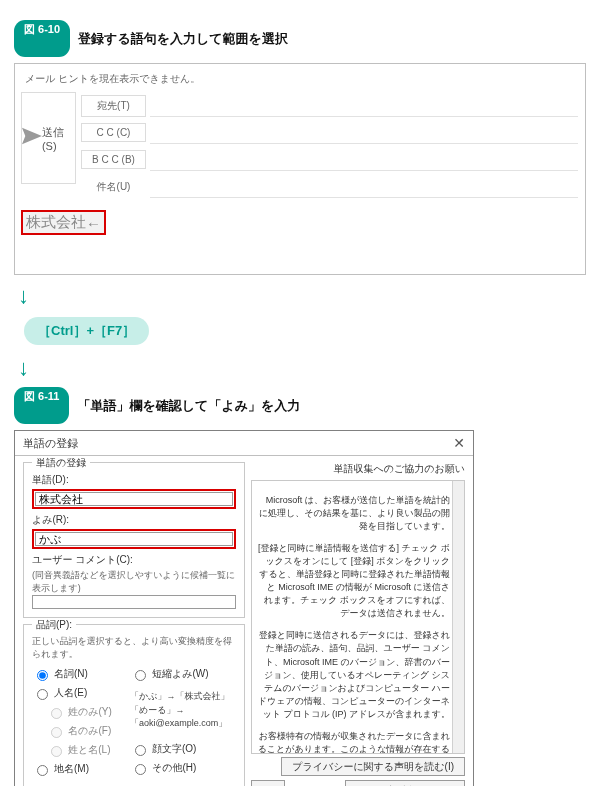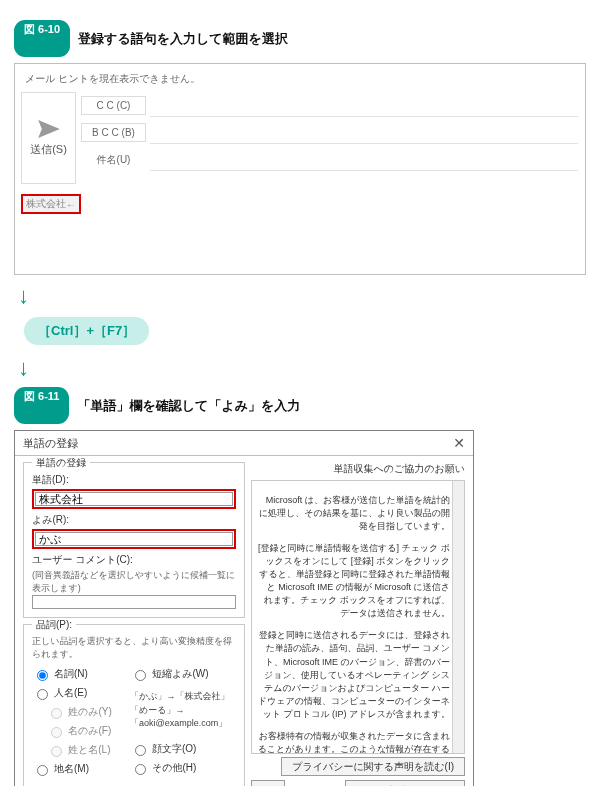--- a/index.html
+++ b/index.html
@@ -25,36 +25,36 @@
     background:var(--teal);color:#fff;border-radius:11px;
     padding:2px 10px 20px 10px;font-size:11px;font-weight:bold;
   }
   .caption .title{font-size:13px;font-weight:bold;color:#111;}
   .outlook{
     border:1px solid var(--border);padding:6px;height:212px;position:relative;
   }
   .hint-row{font-size:10px;color:var(--text-light);padding:2px 4px;}
   .compose{display:flex;gap:4px;margin-top:4px;}
   .sendbox{
-    width:55px;height:92px;border:1px solid #dcdcdc;display:flex;flex-direction:column;
+    width:55px;height:92px;border:1px solid #dcdcdc;display:flex;
     align-items:center;justify-content:center;color:#555;
   }
   .sendbox svg{width:22px;height:18px;fill:#9a9a9a;margin-bottom:4px;}
   .field-col{flex:1;}
   .frow{display:flex;align-items:center;height:27px;border:1px solid transparent;}
   .flabel{
     width:65px;text-align:center;border:1px solid #dcdcdc;color:#666;
     padding:3px 0;font-size:10px;margin-right:4px;
   }
   .flabel.plain{border:none;width:65px;}
   .finput{flex:1;border-bottom:1px solid #e2e2e2;height:22px;}
   .body-area{margin-top:10px;}
   .sel-word{
     display:inline-block;border:2px solid var(--red);padding:1px 3px;
-    font-size:10px;color:#888;background:#f2f2f2;
+    font-size:15px;color:#888;background:#f2f2f2;
   }
   .arrow{color:var(--teal);font-size:22px;line-height:1;margin:10px 0 6px 4px;}
   .key-combo{
     display:inline-block;background:var(--light-teal);color:var(--teal);
     padding:5px 14px;border-radius:14px;font-size:13px;font-weight:bold;margin:4px 0 2px 10px;text-align:center;
   }
   
   .dialog{
     border:1px solid var(--panel-border);width:460px;padding:0;background:#fff;
   }
@@ -118,20 +118,24 @@
   <div class="hint-row">メール ヒントを現在表示できません。</div>
   <div class="compose">
     <div class="sendbox">
       <svg viewBox="0 0 24 20">
           <path d="M0 0 L24 10 L0 20 L4 10 Z"></path>
         </svg>
       <span class="ll">送信(S)</span>
     </div>
     <div class="field-col">
       <div class="frow">
+          <div class="flabel">宛先(T)</div>
+          <div class="finput"></div>
+        </div>
+      <div class="frow">
           <div class="flabel">C C (C)</div>
           <div class="finput"></div>
         </div>
       <div class="frow">
           <div class="flabel">B C C (B)</div>
           <div class="finput"></div>
         </div>
       <div class="frow">
           <div class="flabel plain">件名(U)</div>
           <div class="finput"></div>

